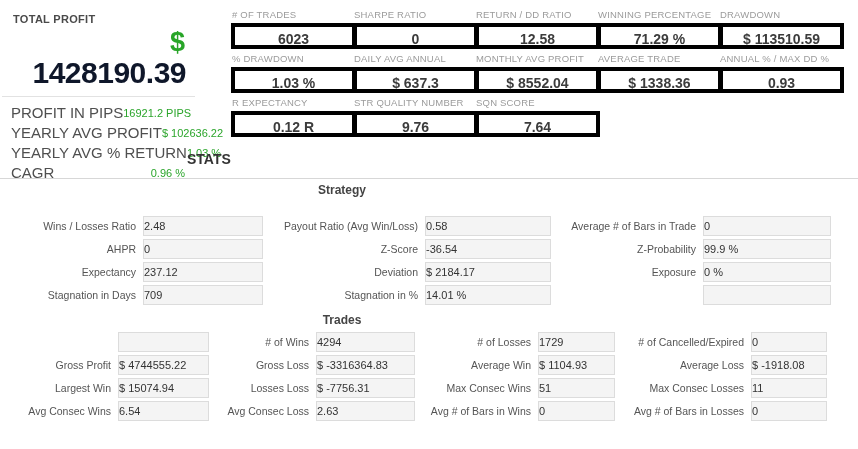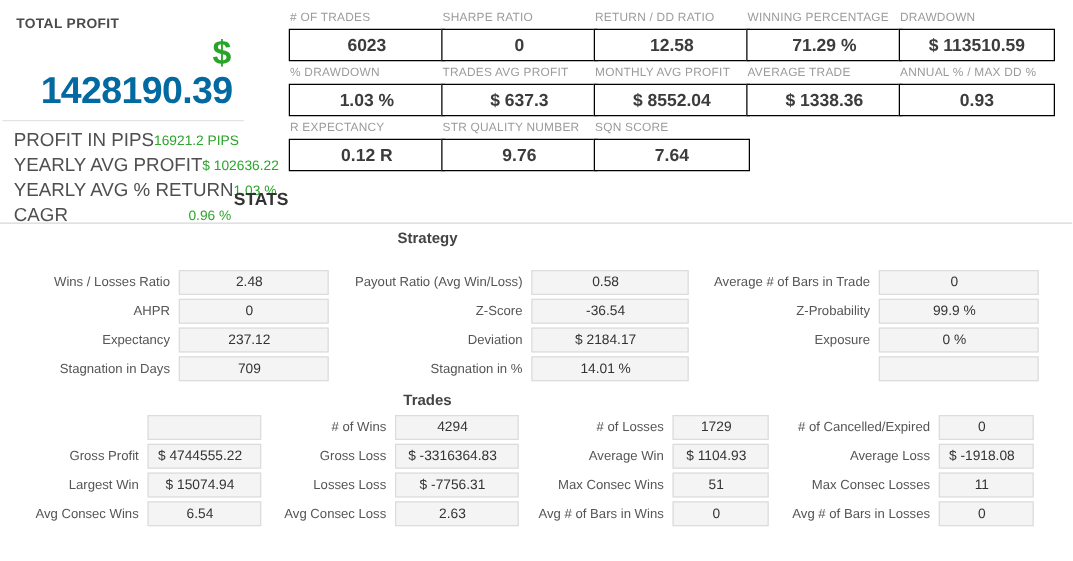--- a/index.html
+++ b/index.html
@@ -6,55 +6,55 @@
   html,body { background:#ffffff; }
   body { font-family:"Liberation Sans", sans-serif; }
   .page { position:relative; width:858px; height:449px; background:#fff; overflow:hidden; }
 
   
   .tp-label { position:absolute; left:13px; top:13px; font-size:11px; font-weight:bold;
               color:#4a4a4a; letter-spacing:.3px; }
   .tp-currency { position:absolute; left:0; top:26px; width:185px; text-align:right;
                  font-size:27px; line-height:32px; font-weight:bold; color:#28a528; }
   .tp-value { position:absolute; left:0; top:55px; width:186px; text-align:right;
-              font-size:30px; line-height:36px; font-weight:bold; color:#0369a1; letter-spacing:-.5px; }
+              font-size:30px; line-height:36px; font-weight:bold; color:#0f172a; letter-spacing:-.5px; }
   .tp-underline { position:absolute; left:2px; top:96px; width:193px; border-top:1px solid #e2e2e2; }
   .tp-rows { position:absolute; left:11px; top:103px; width:174px; }
   .tp-row { display:flex; justify-content:space-between; height:20px; line-height:20px; }
   .tp-row-label { font-size:15px; color:#4f4f4f; white-space:nowrap; }
   .tp-row-value { font-size:11px; color:#2ba52b; white-space:nowrap; }
 
   
   .metrics { position:absolute; left:220px; top:9px; display:grid;
              grid-template-columns:repeat(5,113px); column-gap:9px; row-gap:4px; }
   .m-cell { width:136px;padding-left:11px; }
   .m-label { height:12px; line-height:12px; font-size:9.5px; letter-spacing:.2px;
              color:#9b9b9b; white-space:nowrap; margin:0 0 2px 1px; }
-  .m-box { height:26px; line-height:24px; border:1px solid #000000; background:#fff;
+  .m-box { height:26px; line-height:24px; border:4px solid #000000; background:#fff;
            text-align:center; font-size:14px; font-weight:bold; color:#3c3c3c; white-space:nowrap; }
 
   
   .stats-title { position:absolute; left:187px; top:151px; font-size:14px; font-weight:bold; color:#333;text-align:center; }
   .divider { position:absolute; left:0; top:178px; width:858px; border-top:1px solid #d7d7d7; }
   .sec-title { position:absolute; left:0; width:684px; text-align:center;
                font-size:12px; font-weight:bold; color:#444; }
   .strategy-t { top:183px; }
   .trades-t { top:313px; }
 
   
   .s-grid { position:absolute; left:0; top:216px; display:grid;
             grid-template-columns:143px 120px 162px 126px 152px 128px;
             grid-auto-rows:20px; row-gap:3px; }
   .t-grid { position:absolute; left:0; top:332px; display:grid;
             grid-template-columns:118px 91px 107px 99px 123px 77px 136px 76px;
             grid-auto-rows:20px; row-gap:3px; }
   .st-label { font-size:10.5px; color:#555; text-align:right; line-height:20px;
               padding-right:7px; white-space:nowrap; }
   .st-box { height:20px; line-height:18px; background:#f4f4f4; border:1px solid #dcdcdc;
-            font-size:11px; color:#333; text-align:center; padding-right:7px; white-space:nowrap; }
+            font-size:11px; color:#333; text-align:left; padding-right:7px; white-space:nowrap; }
 </style>
 </head>
 <body>
 
 <div class="page">
 
   <div class="tp-label">TOTAL PROFIT</div>
   <div class="tp-currency">$</div>
   <div class="tp-value">1428190.39</div>
   <div class="tp-underline"></div>
@@ -97,21 +97,21 @@
     </div>
     <div class="m-cell">
       <div class="m-label">DRAWDOWN</div>
       <div class="m-box">$ 113510.59</div>
     </div>
     <div class="m-cell">
       <div class="m-label">% DRAWDOWN</div>
       <div class="m-box">1.03 %</div>
     </div>
     <div class="m-cell">
-      <div class="m-label">TRADES AVG PROFIT</div>
+      <div class="m-label">DAILY AVG ANNUAL</div>
       <div class="m-box">$ 637.3</div>
     </div>
     <div class="m-cell">
       <div class="m-label">MONTHLY AVG PROFIT</div>
       <div class="m-box">$ 8552.04</div>
     </div>
     <div class="m-cell">
       <div class="m-label">AVERAGE TRADE</div>
       <div class="m-box">$ 1338.36</div>
     </div>

